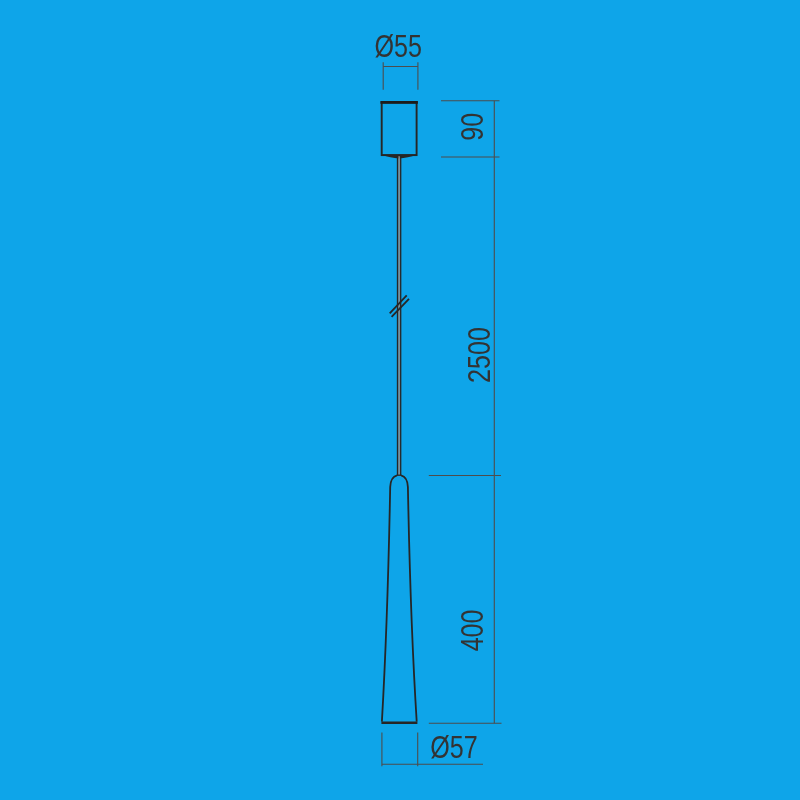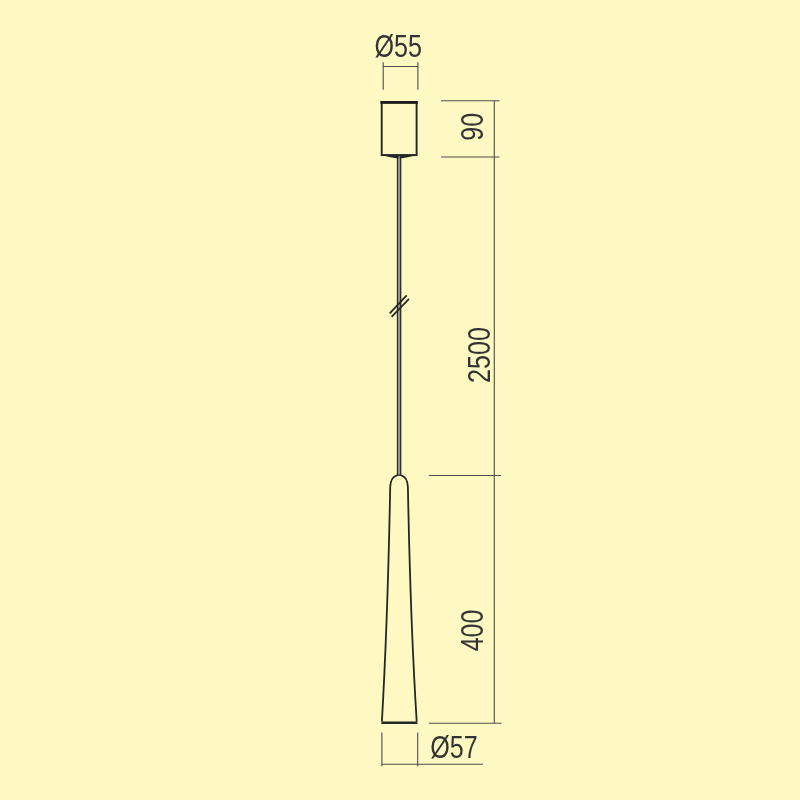--- a/index.html
+++ b/index.html
@@ -1,17 +1,17 @@
 <!DOCTYPE html>
 <html><head>
 <meta charset="utf-8">
 <title>Pendant lamp technical drawing</title>
 <style>
   html,body{margin:0;padding:0;background:#ffffff;}
-  .page{width:800px;height:800px;position:relative;background:#fef9c3;overflow:hidden;text-align:right;}
+  .page{width:800px;height:800px;position:relative;background:#0ea5e9;overflow:hidden;text-align:right;}
   svg{position:absolute;left:0;top:0;}
   text{font-family:"Liberation Sans", sans-serif;fill:#333333;}
 </style>
 </head>
 <body>
 <div class="page">
 <svg width="800" height="800" viewBox="0 0 800 800">
 
   <g>
     <text x="0" y="0" font-size="31" text-anchor="middle" transform="translate(398.2,57) scale(0.81,1)">Ø55</text>

